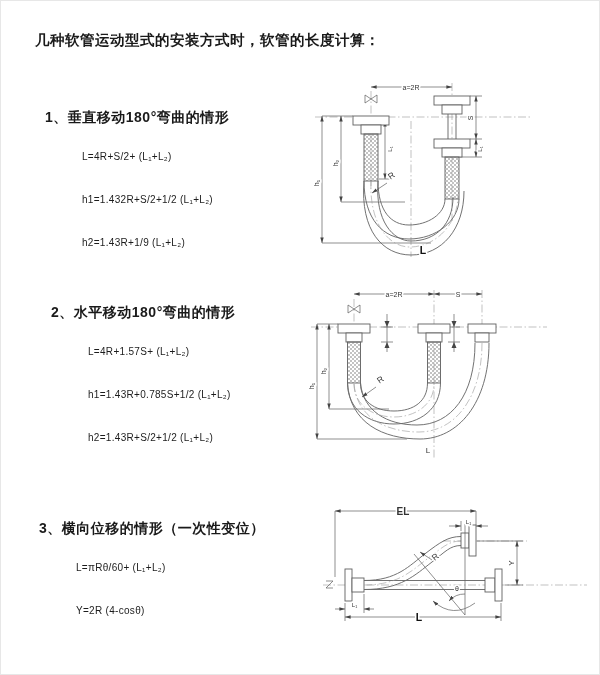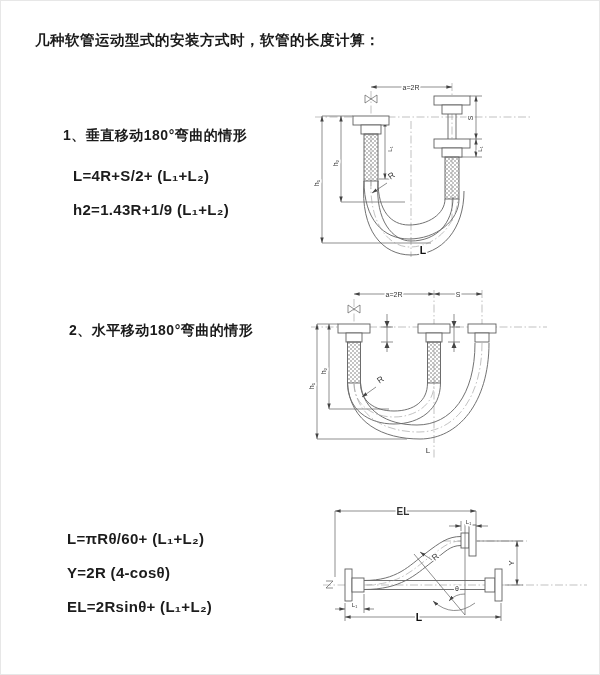--- a/index.html
+++ b/index.html
@@ -16,25 +16,25 @@
     border:1px solid #e7e7e7;
     background:#fff;
   }
   .title{
     position:absolute;left:24px;top:20px;
     font-size:14.5px;font-weight:bold;
     letter-spacing:0.5px;margin:10px;
   }
   .sec{position:absolute;}
   .sec h2{
-    margin:18px;font-size:14px;font-weight:bold;letter-spacing:0.5px;line-height:20px;
+    margin:0;font-size:14px;font-weight:bold;letter-spacing:0.5px;line-height:20px;
   }
   .formulas{margin:7px 0 0 20px;}
   .formulas p{
-    margin:8px;font-size:15px;font-weight:bold;line-height:26px;
+    margin:17px;font-size:10px;font-weight:normal;line-height:26px;
     letter-spacing:0.3px;color:#1c1c1c;white-space:nowrap;
   }
   .sec1{left:44px;top:106px;}
   .sec2{left:50px;top:301px;}
   .sec3{left:38px;top:517px;}
   .diagram{position:absolute;}
   .d1{left:312px;top:70px;width:228px;height:192px;}
   .d2{left:306px;top:280px;width:248px;height:190px;}
   .d3{left:314px;top:496px;width:292px;height:152px;text-align:right;}
   svg{display:block;width:100%;height:100%;}
@@ -56,33 +56,39 @@
 <body>
 
 <div class="page">
 
   <h1 class="title">几种软管运动型式的安装方式时，软管的长度计算：</h1>
 
   <div class="sec sec1">
     <h2>1、垂直移动180°弯曲的情形</h2>
     <div class="formulas">
       <p>L=4R+S/2+ (L₁+L₂)</p>
+      <p>h1=1.432R+S/2+1/2 (L₁+L₂)</p>
       <p>h2=1.43R+1/9 (L₁+L₂)</p>
     </div>
   </div>
 
   <div class="sec sec2">
     <h2>2、水平移动180°弯曲的情形</h2>
+    <div class="formulas">
+      <p>L=4R+1.57S+ (L₁+L₂)</p>
+      <p>h1=1.43R+0.785S+1/2 (L₁+L₂)</p>
+      <p>h2=1.43R+S/2+1/2 (L₁+L₂)</p>
+    </div>
   </div>
 
   <div class="sec sec3">
+    <h2>3、横向位移的情形（一次性变位）</h2>
     <div class="formulas">
       <p>L=πRθ/60+ (L₁+L₂)</p>
       <p>Y=2R (4-cosθ)</p>
-      <p>EL=2Rsinθ+ (L₁+L₂)</p>
     </div>
   </div>
 
   <div class="diagram d1">
     <svg viewBox="0 0 228 192">
       <defs>
         <marker id="m1" viewBox="0 0 8 6" refX="8" refY="3" markerWidth="8" markerHeight="6" orient="auto-start-reverse">
           <path d="M0,0.5 L8,3 L0,5.5 z" class="arrowfill"></path>
         </marker>
         <pattern id="br1" width="4" height="4" patternUnits="userSpaceOnUse">

